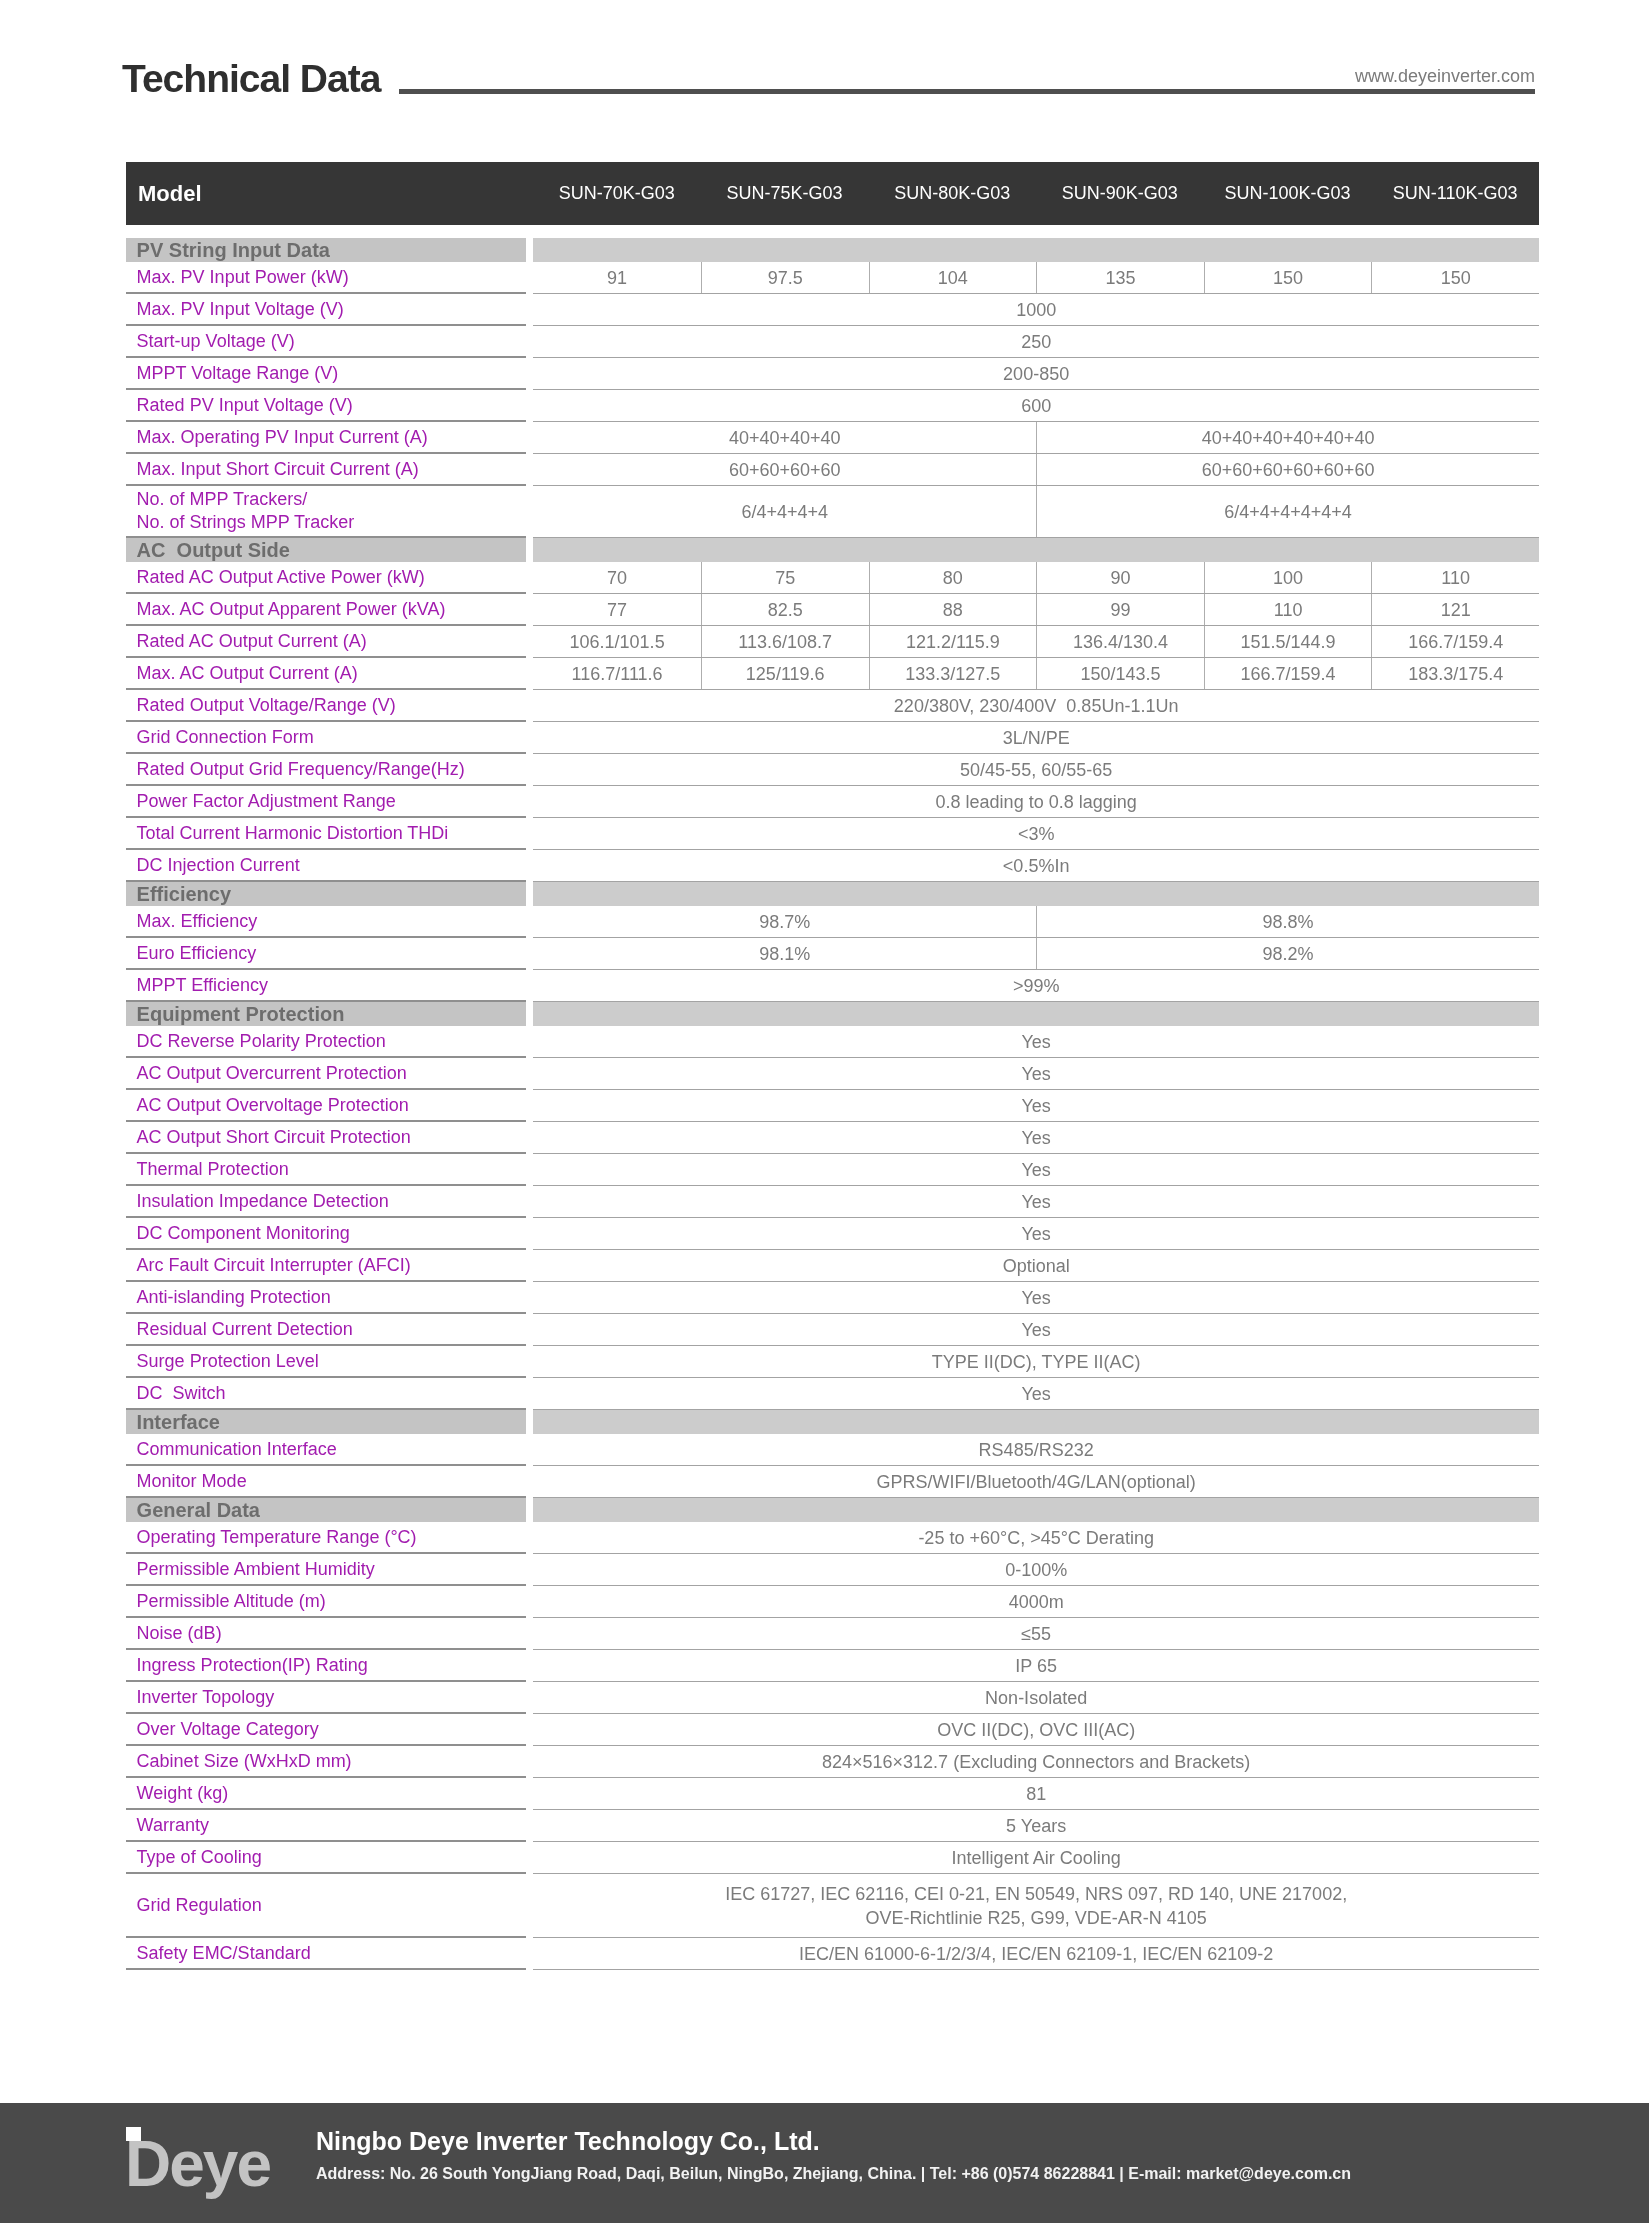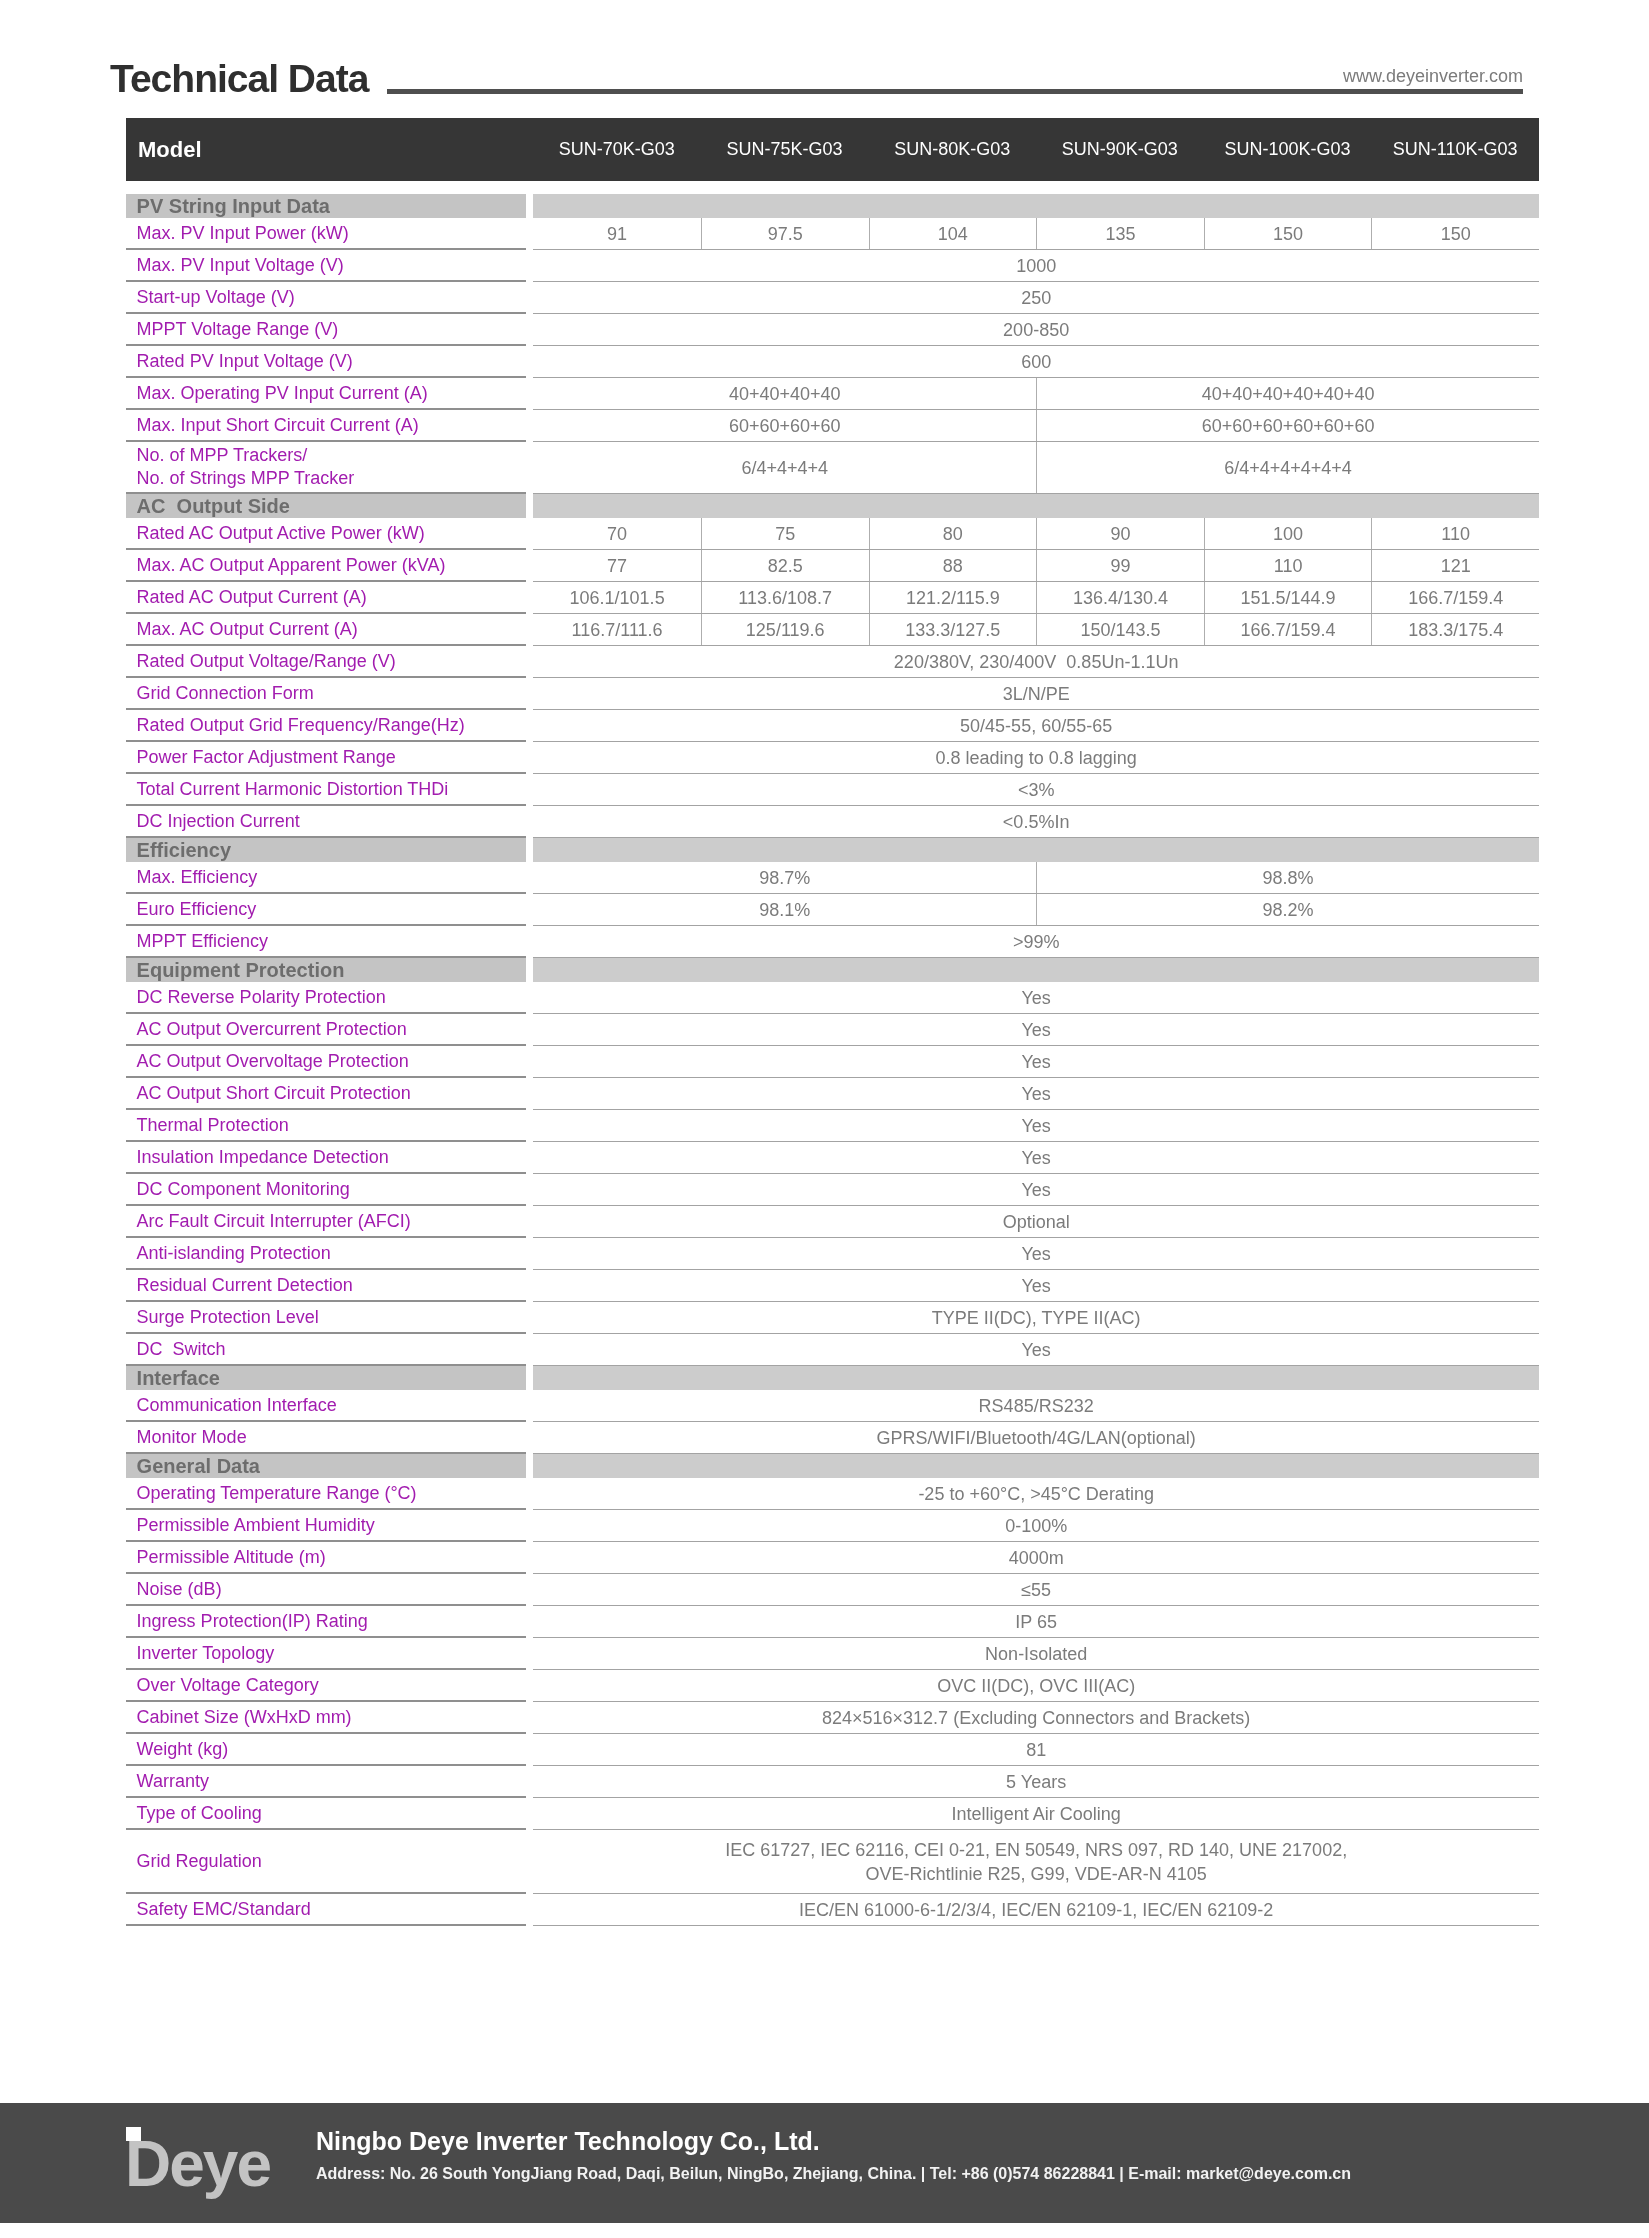--- a/index.html
+++ b/index.html
@@ -2,28 +2,28 @@
 <html style="font-size:10.6px"><head>
 <meta charset="utf-8">
 <style>
   * { margin:0; padding:0; box-sizing:border-box; }
   html,body { background:#e8e8e8; }
   .page {
     position:relative; width:1650px; height:2239px; background:#ffffff;
     font-family:"Liberation Sans","DejaVu Sans",sans-serif; overflow:hidden;
   }
   
-  .header-area { position:absolute; left:110px; top:59px; width:1413px; }
+  .header-area { position:absolute; left:122px; top:59px; width:1413px; }
   .title-row { display:flex; align-items:flex-end; }
   .page-title { font-size:39px; font-weight:bold; color:#2f2f2f; letter-spacing:-1px; line-height:1; }
   .title-rule { flex:1; height:4.7px; background:#4f4f4f; margin-left:18.6px; margin-bottom:4px; }
   .website { position:absolute; right:0; top:6.6px; font-size:18px; color:#7b7b7b; }
   
   .spec-table { position:absolute; left:126px; top:118px; width:1413px; }
-  .model-bar { display:grid; grid-template-columns:407px 1fr; height:63px; background:#363636; margin-bottom:13.3px; }
+  .model-bar { display:grid; grid-template-columns:407px 1fr; height:63px; background:#363636; margin-bottom:13.3px;margin-top:44px; }
   .model-label { display:flex; align-items:center; padding-left:12px; color:#ffffff; font-size:22px; font-weight:bold; }
   .model-cols { display:grid; grid-template-columns:repeat(6,1fr); }
   .model-name { display:flex; align-items:center; justify-content:center; color:#ffffff; font-size:18px; }
   .sec-header { display:grid; grid-template-columns:400px 7.3px 1fr; height:24px; }
   .sec-title { background:#c4c4c4; color:#6d6d6d; font-size:20px; font-weight:bold; display:flex; align-items:center; padding-left:10.6px; white-space:pre-line; }
   .sec-gap { background:#ffffff; }
   .sec-fill { background:#cccccc; }
   .row { display:grid; grid-template-columns:400px 7.3px 1fr; min-height:32px; }
   .row.tall { min-height:52px; }
   .row.xtall { min-height:64px; }

